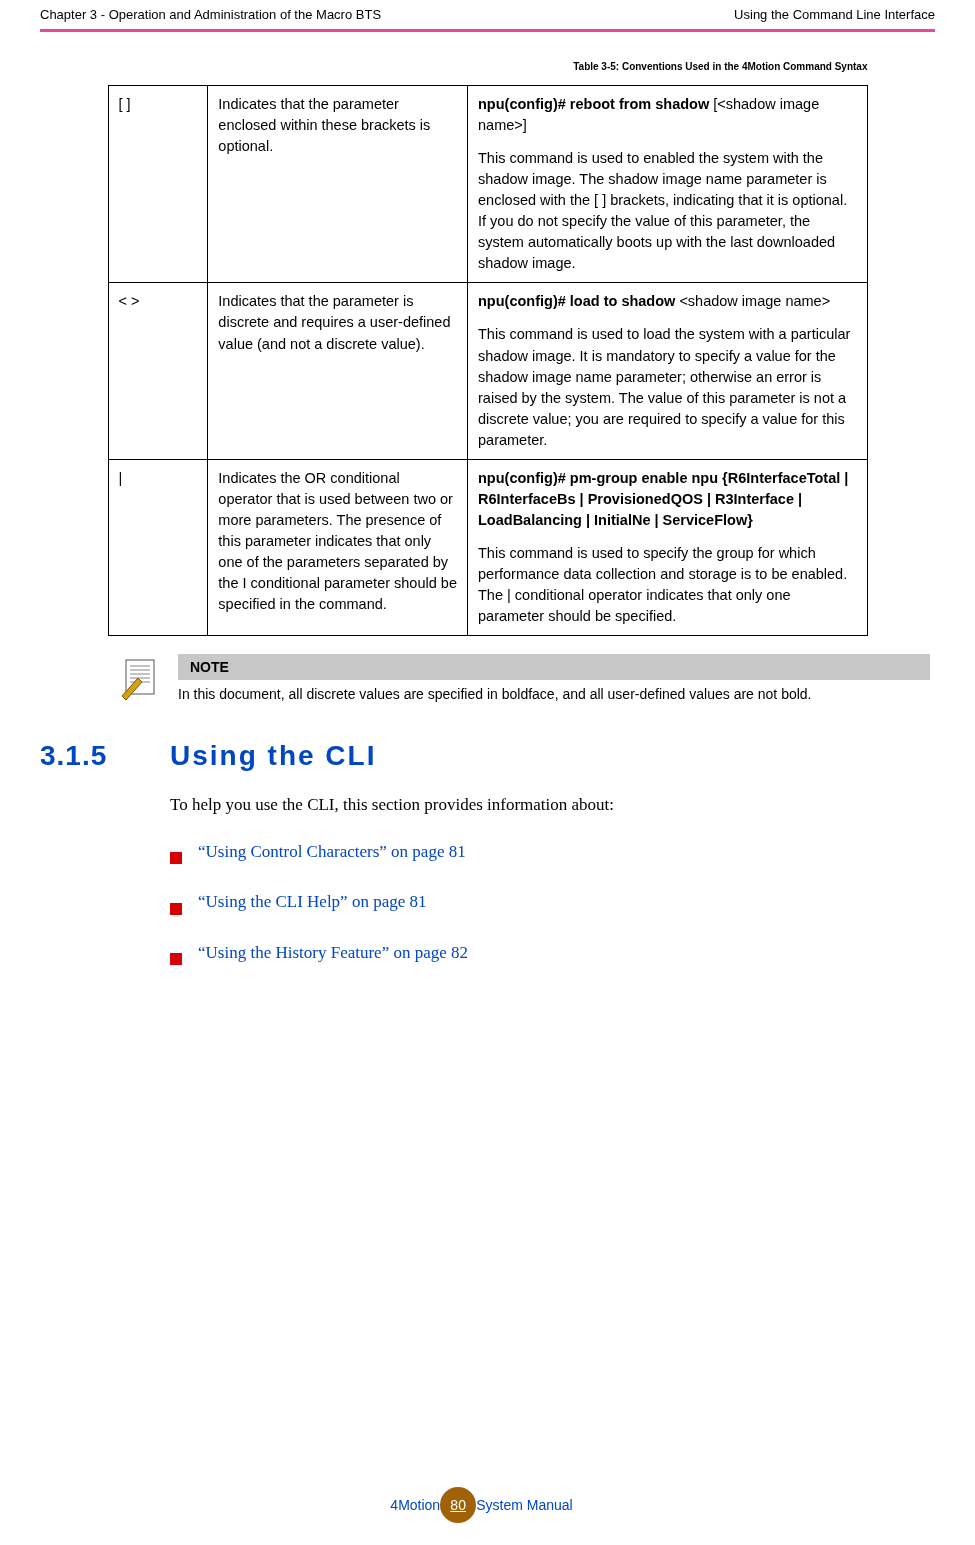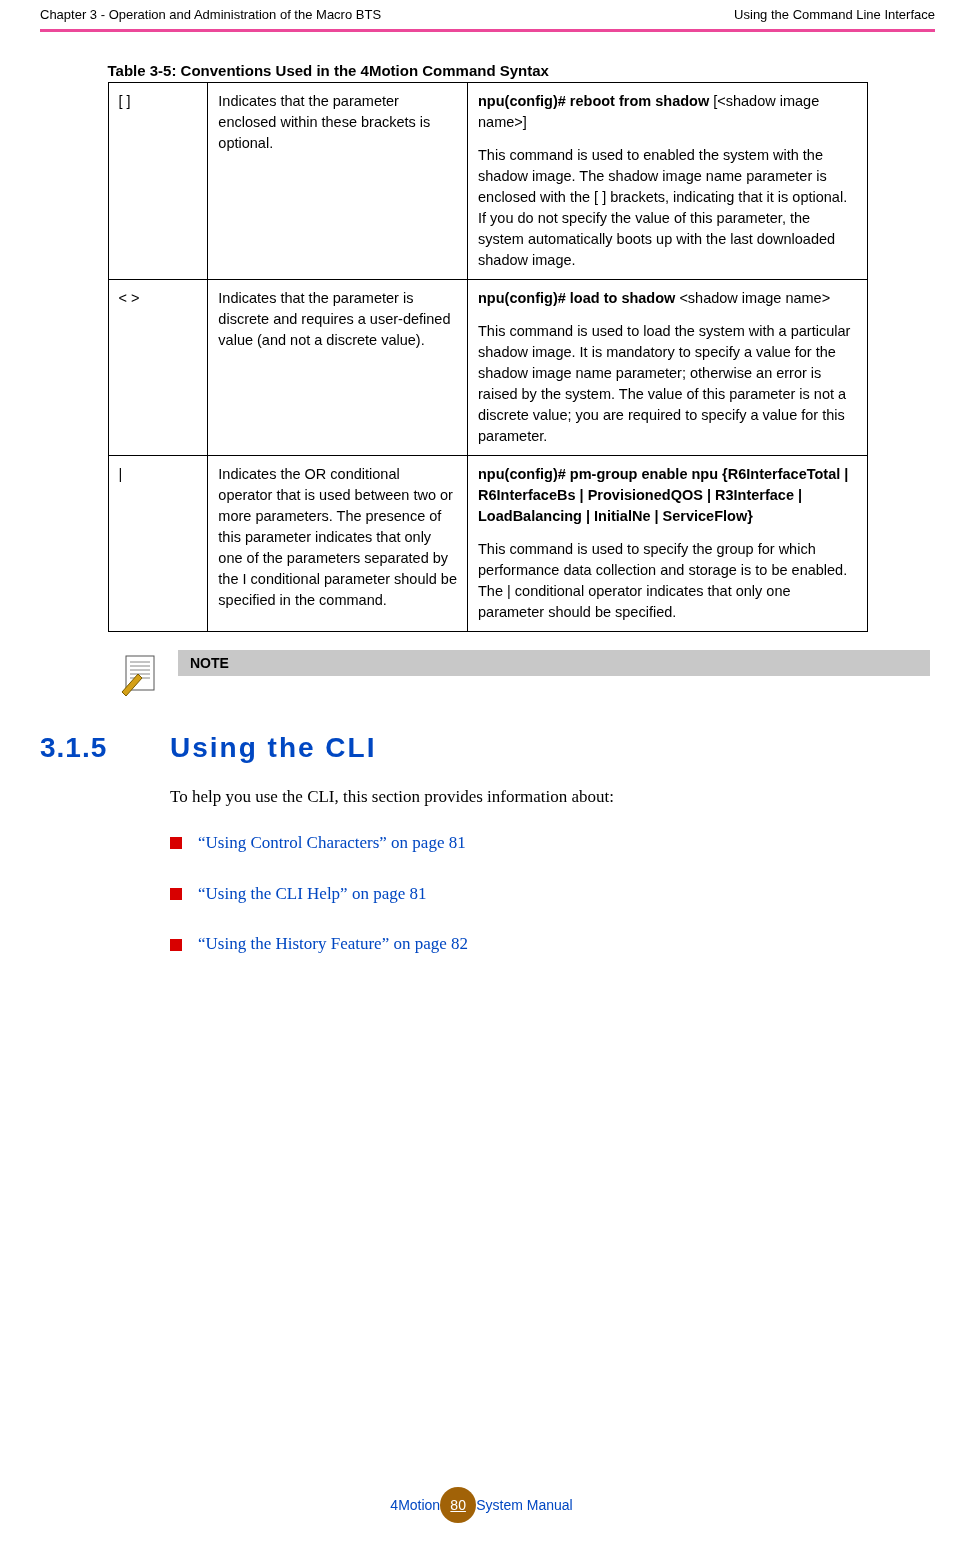--- a/index.html
+++ b/index.html
@@ -18,24 +18,24 @@
   }
   .header {
     display: flex;
     justify-content: space-between;
     font-size: 13px;
     padding: 6px 0 4px 0;
     border-bottom: 3px solid #ec4899;
     margin-bottom: 28px;
   }
   .table-caption {
-    text-align: left;
-    font-weight: bold;
-    font-size: 15px;
-    margin: 0 auto 0 auto;
+    text-align: right;
+    font-weight: bold;
+    font-size: 10px;
+    margin: 0 auto 11px auto;
     width: 760px;
   }
   table.syntax {
     border-collapse: collapse;
     width: 760px;
     margin: 0 auto 18px auto;
     font-size: 14.5px;
   }
   table.syntax td {
     border: 1px solid #000;
@@ -95,21 +95,21 @@
     font-size: 17px;
     margin-bottom: 22px;
   }
   ul.links {
     list-style: none;
     margin-left: 130px;
     width: 760px;
   }
   ul.links li {
     display: flex;
-    align-items: center;
+    align-items: flex-end;
     gap: 16px;
     margin-bottom: 26px;
     font-family: Georgia, 'Times New Roman', serif;
     font-size: 17px;
   }
   .bullet {
     width: 12px;
     height: 12px;
     background: #d80000;
     flex: 0 0 12px;
@@ -187,20 +187,21 @@
         <line x1="10" y1="10" x2="30" y2="10" stroke="#888" stroke-width="1"></line>
         <line x1="10" y1="14" x2="30" y2="14" stroke="#888" stroke-width="1"></line>
         <line x1="10" y1="18" x2="30" y2="18" stroke="#888" stroke-width="1"></line>
         <line x1="10" y1="22" x2="30" y2="22" stroke="#888" stroke-width="1"></line>
         <line x1="10" y1="26" x2="30" y2="26" stroke="#888" stroke-width="1"></line>
         <path d="M 2 40 L 18 22 L 22 26 L 6 44 Z" fill="#d4a017" stroke="#7a5c00" stroke-width="1"></path>
       </svg>
     </div>
     <div class="note-body">
       <div class="note-title">NOTE</div>
+      <div class="note-text">In this document, all discrete values are specified in boldface, and all user-defined values are not bold.</div>
     </div>
   </div>
 
   <div class="section-row">
     <div class="section-num">3.1.5</div>
     <div class="section-title">Using the CLI</div>
   </div>
 
   <p class="body-text">To help you use the CLI, this section provides information about:</p>
 

